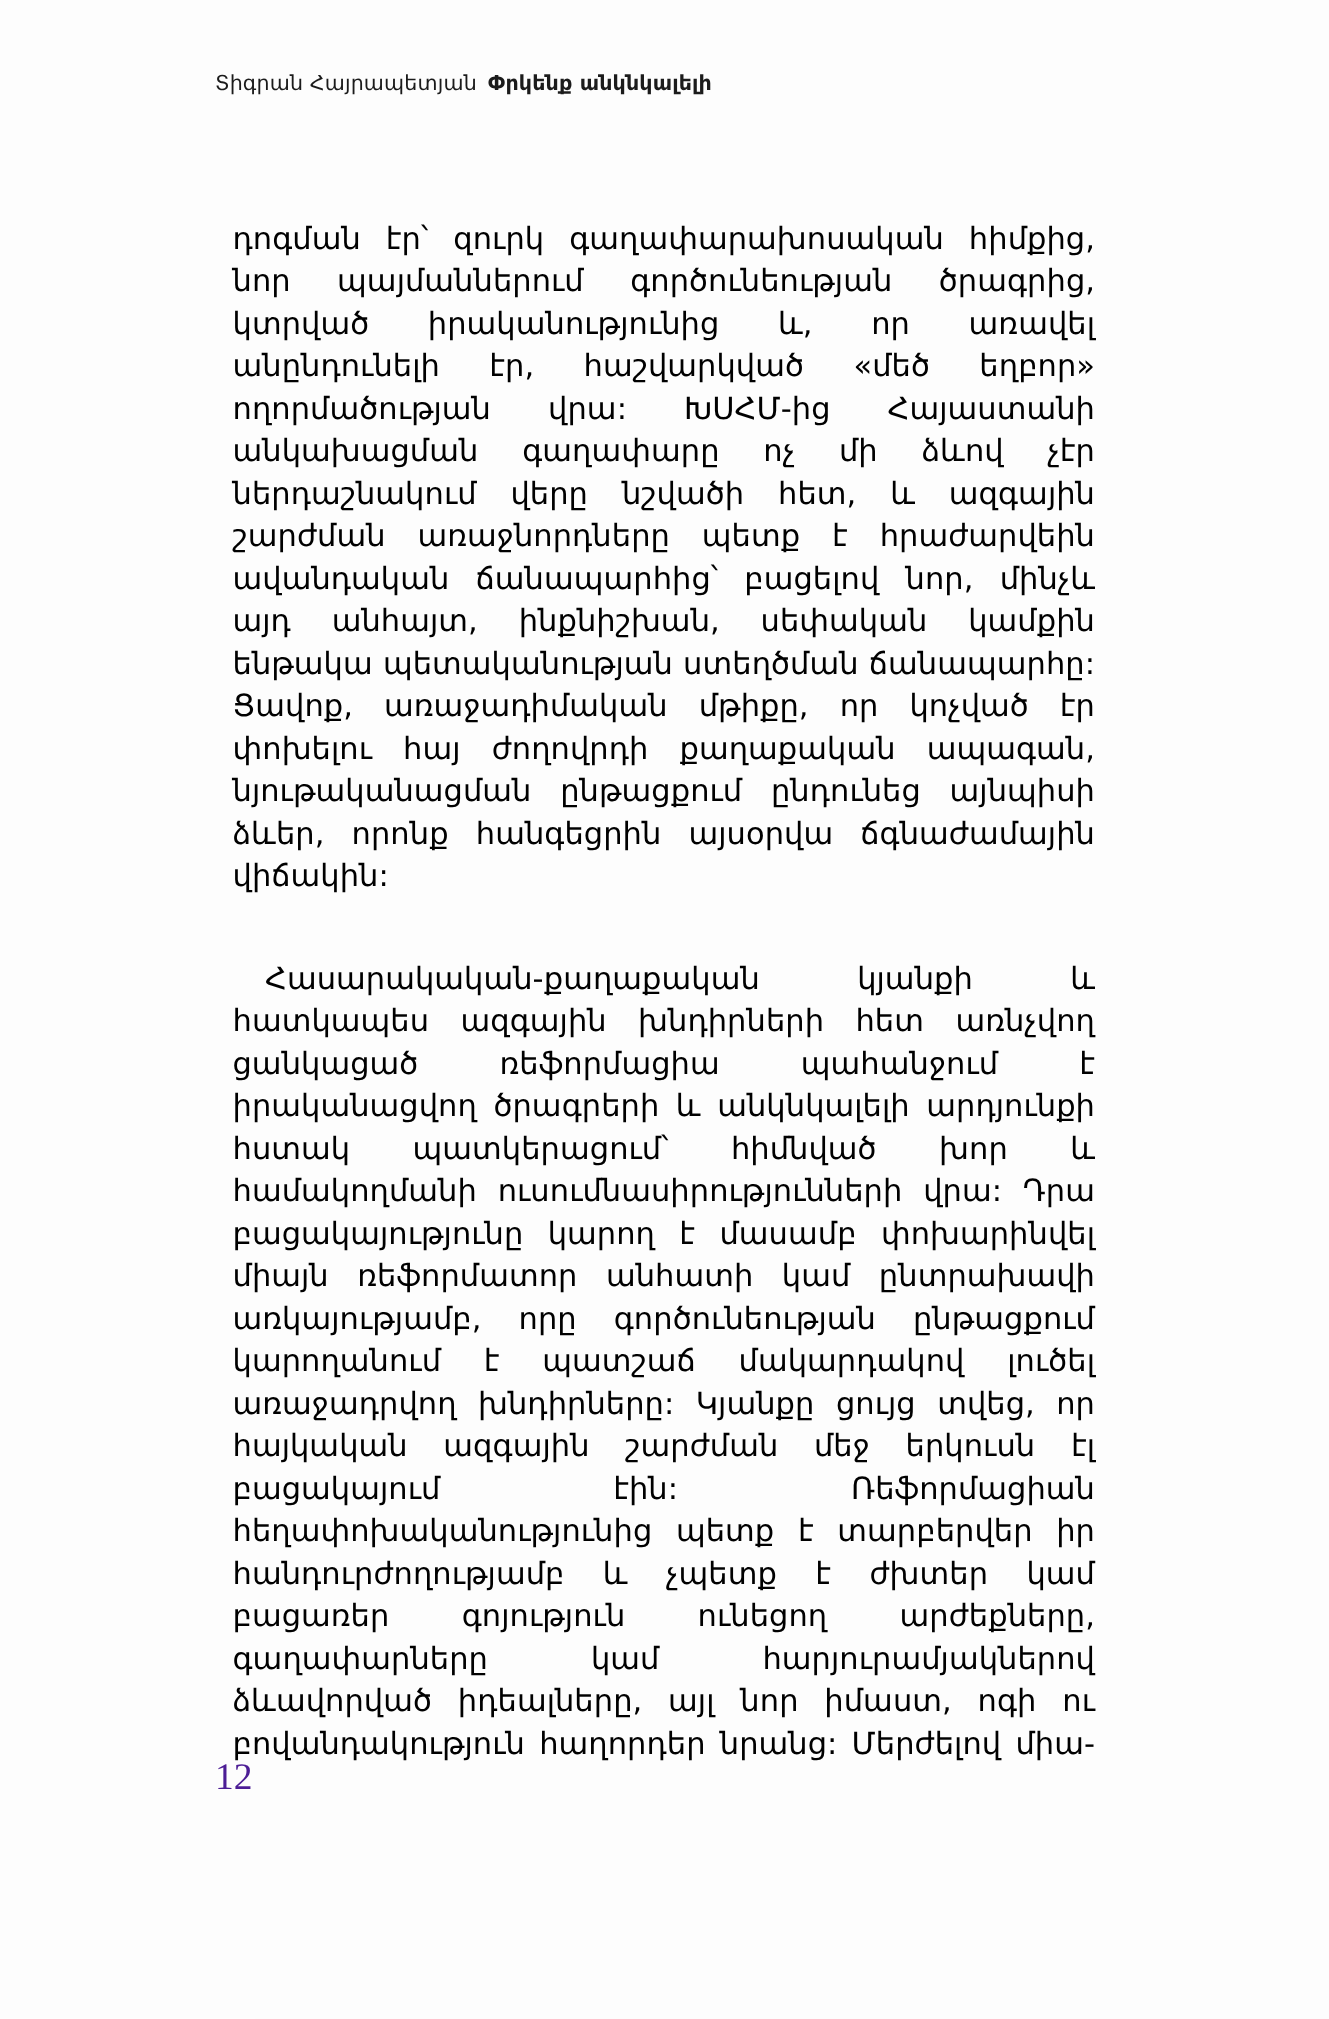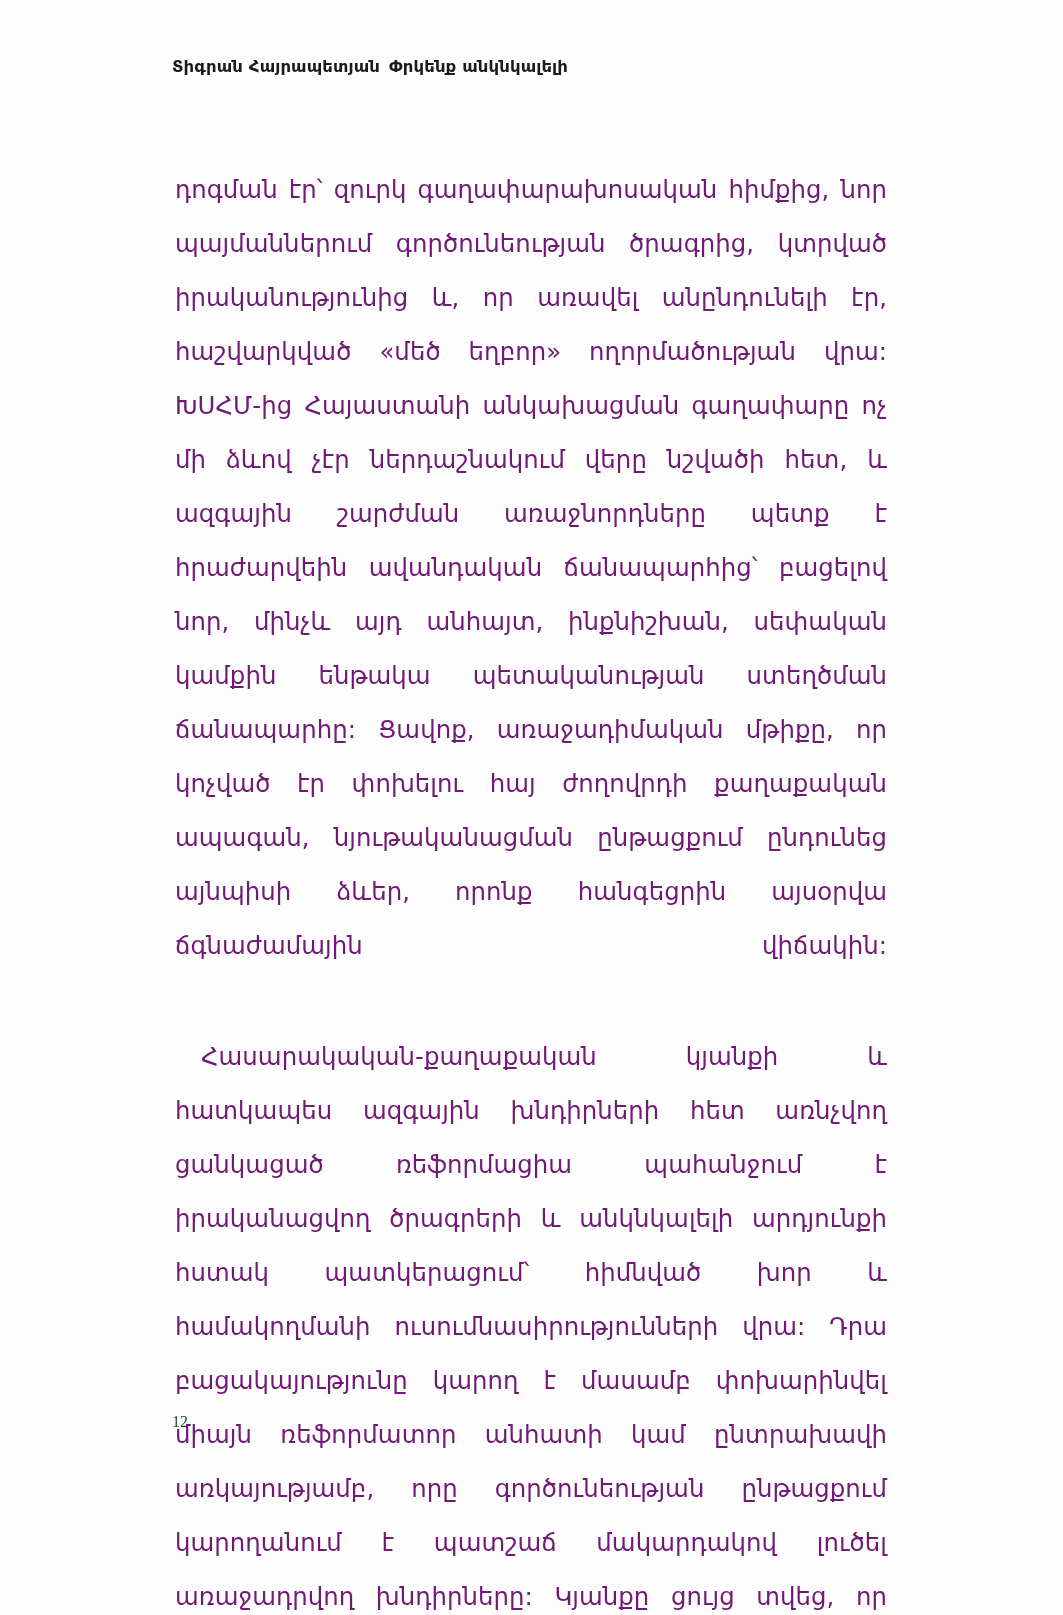--- a/index.html
+++ b/index.html
@@ -23,41 +23,41 @@
     position: absolute;
     left: 172px;
     top: 56px;
     width: 740px;
     font-size: 16.5px;
     line-height: 22px;
     color: #1b1b1b;
     white-space: nowrap;
   }
   .running-head .author {
-    font-weight: 700;
+    font-weight: 400;
     letter-spacing: 0.1px;
   }
   .running-head .title {
     font-weight: 700;
     margin-left: 9px;
     letter-spacing: 0.1px;
   }
 
   
   .text-block {
     position: absolute;
     left: 172px;
     top: 160px;
     width: 718px;
   }
   .para {
-    margin: 3px;
+    margin: 14px;
     font-size: 24.4px;
-    line-height: 54px;
-    color: #701a75;
+    line-height: 34px;
+    color: #000000;
     text-align: justify;
     text-justify: inter-word;
     -webkit-hyphens: none;
     hyphens: none;
     word-spacing: -0.2px;
     letter-spacing: 0.05px;
   }
   .para.indent {
     text-indent: 26px;
   }
@@ -67,23 +67,23 @@
     display: inline-block;
     width: 100%;
   }
 
   
   .folio {
     position: absolute;
     left: 172px;
     top: 1408px;
     font-family: "Liberation Serif", serif;
-    font-size: 16px;
+    font-size: 30px;
     line-height: 28px;
-    color: #14532d;
+    color: #4c1d95;
   }
 </style>
 </head>
 <body>
 
 <div class="page">
 
   <div class="running-head">
     <span class="author">Տիգրան Հայրապետյան</span><span class="title">Փրկենք անկնկալելի</span>
   </div>

